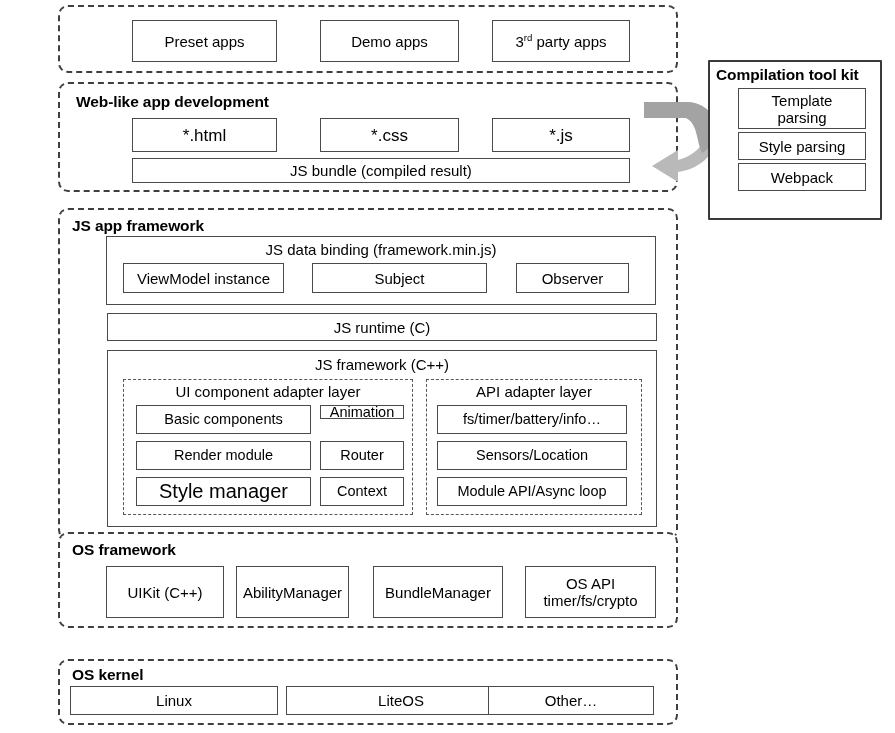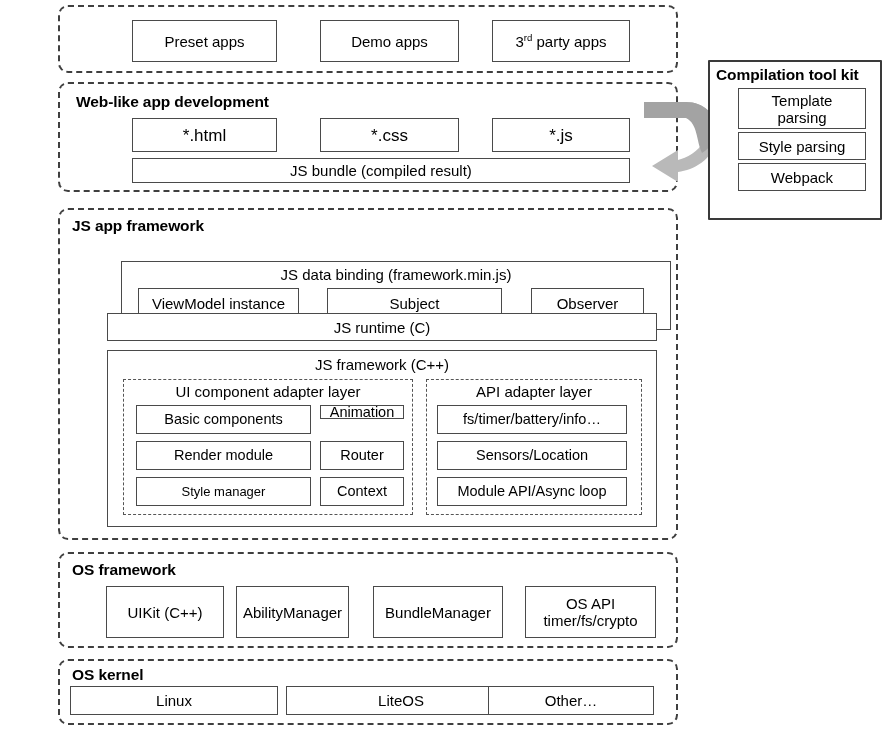--- a/index.html
+++ b/index.html
@@ -155,21 +155,21 @@
       <span>Style parsing</span>
     </div>
     <div class="box" style="left:28px; top:101px; width:128px; height:28px;">
       <span>Webpack</span>
     </div>
   </div>
 
   <div class="group" style="left:58px; top:208px; width:620px; height:332px;">
     <div class="group-title" style="left:12px; top:8px;">JS app framework</div>
 
-    <div class="box" style="left:61px; top:26px; width:550px; height:69px; display:block;margin-top:25px;">
+    <div class="box" style="left:46px; top:26px; width:550px; height:69px; display:block;">
       <div class="panel-label" style="left:0; top:4px; width:100%;">JS data binding (framework.min.js)</div>
       <div class="box thin" style="left:205px; top:26px; width:175px; height:30px;">
         <span>Subject</span>
       </div>
       <div class="box thin" style="left:16px; top:26px; width:161px; height:30px;">
         <span>ViewModel instance</span>
       </div>
       <div class="box thin" style="left:409px; top:26px; width:113px; height:30px;">
         <span>Observer</span>
       </div>
@@ -184,21 +184,21 @@
 
       
       <div class="subgroup" style="left:15px; top:28px; width:290px; height:136px;">
         <div class="subgroup-title" style="left:0; top:3px; width:100%;">UI component adapter layer</div>
         <div class="box thin" style="left:12px; top:25px; width:175px; height:29px; font-size:14.5px;">
           <span>Basic components</span>
         </div>
         <div class="box thin" style="left:12px; top:61px; width:175px; height:29px; font-size:14.5px;">
           <span>Render module</span>
         </div>
-        <div class="box thin" style="left:12px; top:97px; width:175px; height:29px; font-size:13px;">
+        <div class="box thin" style="left:12px; top:97px; width:175px; height:29px; font-size:20px;">
           <span>Style manager</span>
         </div>
         <div class="box thin" style="left:196px; top:25px; width:84px; height:14px; font-size:14.5px;">
           <span>Animation</span>
         </div>
         <div class="box thin" style="left:196px; top:61px; width:84px; height:29px; font-size:14.5px;">
           <span>Router</span>
         </div>
         <div class="box thin" style="left:196px; top:97px; width:84px; height:29px; font-size:14.5px;">
           <span>Context</span>
@@ -214,21 +214,21 @@
         <div class="box thin" style="left:10px; top:61px; width:190px; height:29px; font-size:14.5px;">
           <span>Sensors/Location</span>
         </div>
         <div class="box thin" style="left:10px; top:97px; width:190px; height:29px; font-size:14.5px;">
           <span>Module API/Async loop</span>
         </div>
       </div>
     </div>
   </div>
 
-  <div class="group" style="left:58px; top:552px; width:620px; height:96px;">
+  <div class="group" style="left:58px; top:532px; width:620px; height:96px;">
     <div class="group-title" style="left:12px; top:8px;">OS framework</div>
     <div class="box" style="left:46px; top:32px; width:118px; height:52px;">
       <span>UIKit (C++)</span>
     </div>
     <div class="box" style="left:176px; top:32px; width:113px; height:52px;">
       <span>AbilityManager</span>
     </div>
     <div class="box" style="left:313px; top:32px; width:130px; height:52px;">
       <span>BundleManager</span>
     </div>

